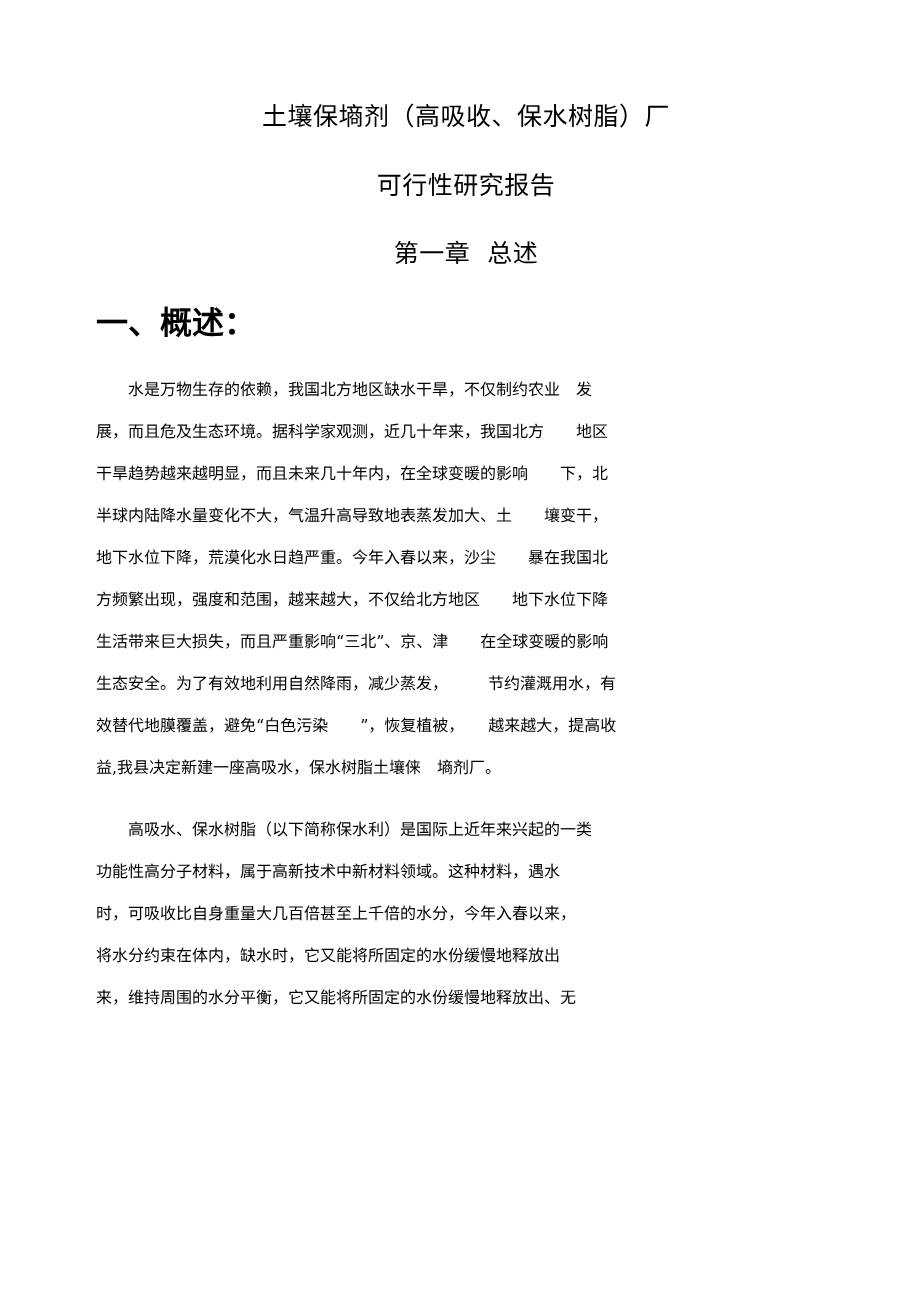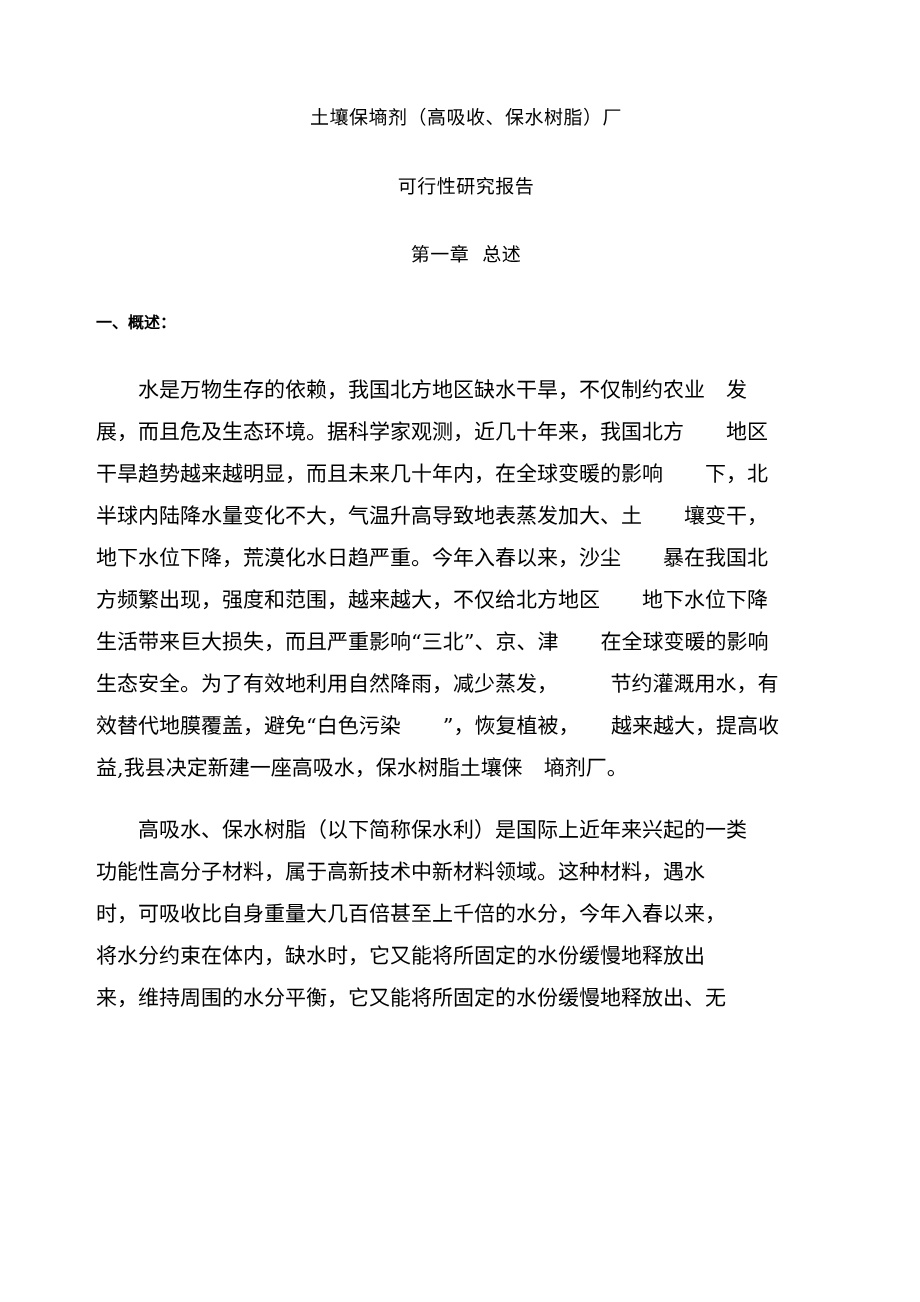--- a/index.html
+++ b/index.html
@@ -26,51 +26,51 @@
     position: absolute;
     left: 96px;
     top: 0;
     width: 740px;
   }
   
   .doc-title,
   .doc-subtitle,
   .chapter-heading {
     text-align: center;
-    font-size: 19px;
+    font-size: 25px;
     line-height: 42px;
     font-weight: normal;
     margin: 0;
     letter-spacing: 0.5px;
     white-space: pre;
   }
   .doc-title { padding-top: 96px; }
   .doc-subtitle { padding-top: 27px; }
   .chapter-heading { padding-top: 26px; }
 
   
   .section-heading {
-    font-size: 16px;
+    font-size: 32px;
     line-height: 42px;
     font-weight: bold;
     margin: 0;
     padding-top: 27px;
     text-align: left;
     white-space: pre;
   }
 
   
   .paragraph {
     margin: 0;
   }
   .paragraph.first { padding-top: 25px; }
   .paragraph.second { padding-top: 20px; }
 
   .text-line {
-    font-size: 21px;
+    font-size: 16px;
     line-height: 42px;
     white-space: pre;
     text-align: left;
     letter-spacing: 0px;
     margin: 0;
     height: 42px;
   }
 </style>
 </head>
 <body>

